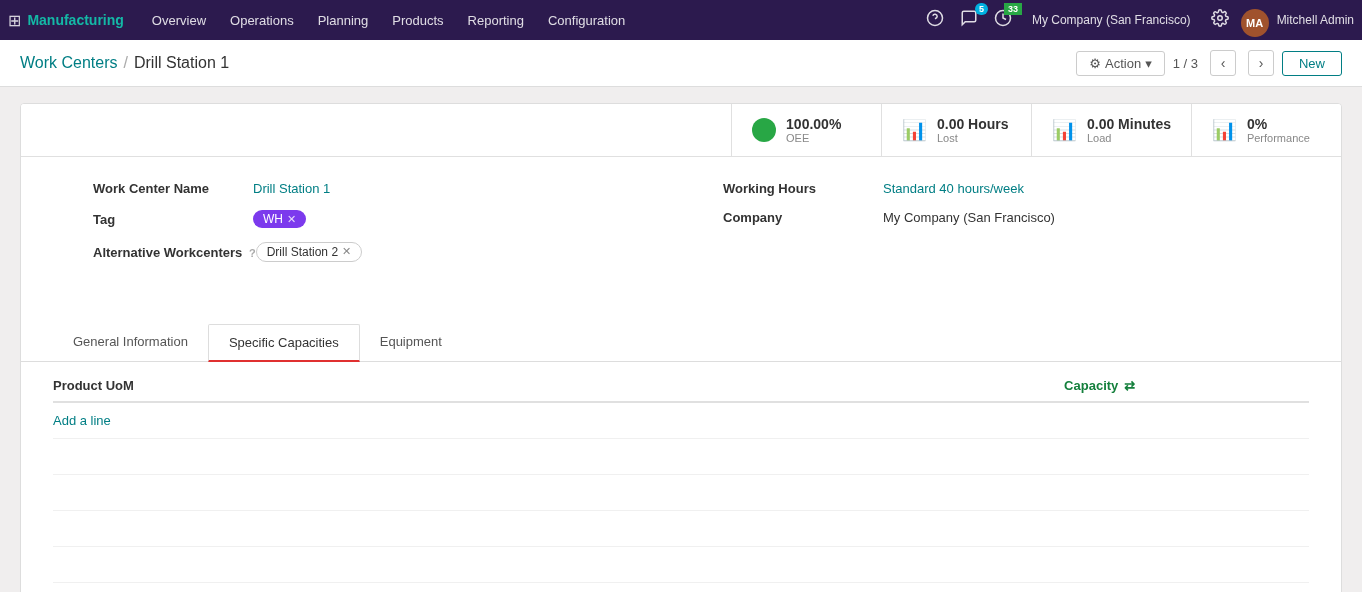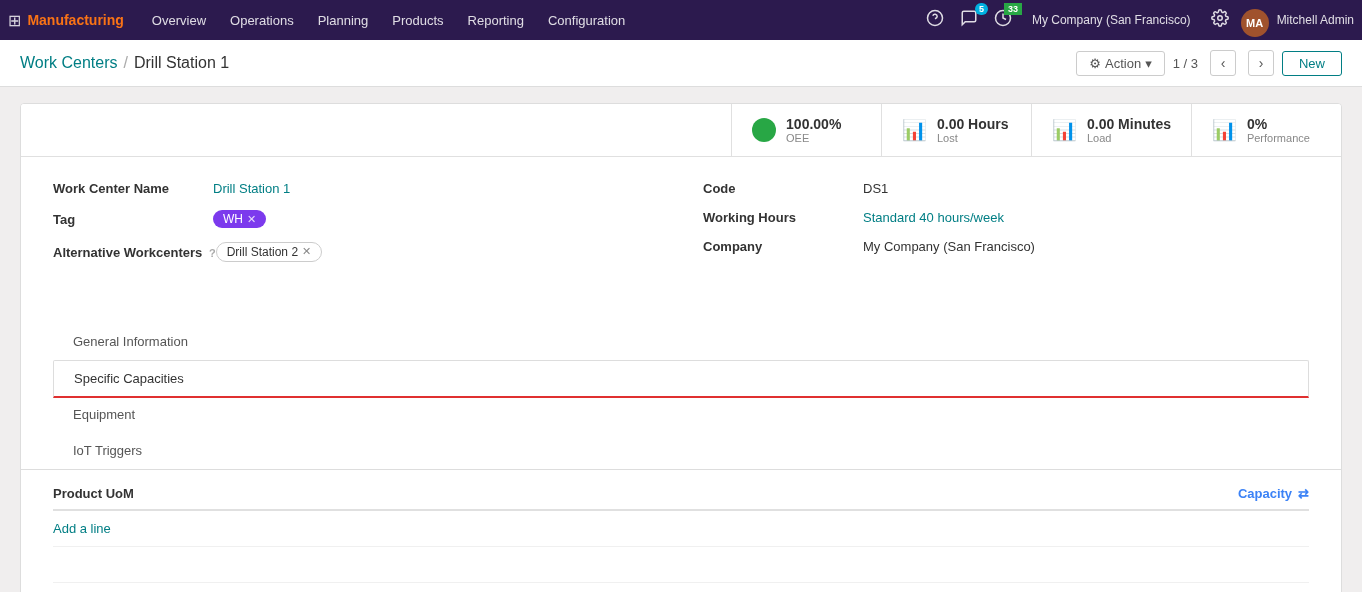--- a/index.html
+++ b/index.html
@@ -15,21 +15,21 @@
       gap: 0;
     }
     .top-nav .app-grid {
       color: white;
       margin-right: 6px;
       font-size: 16px;
       cursor: pointer;
       opacity: 0.8;
     }
     .top-nav .app-name {
-      color: #f97316;
+      color: #14b8a6;
       font-weight: 600;
       font-size: 14px;
       margin-right: 16px;
     }
     .top-nav .nav-item {
       color: rgba(255,255,255,0.85);
       font-size: 13px;
       padding: 0 12px;
       height: 44px;
       display: flex;
@@ -174,20 +174,21 @@
     }
 
     
     .form-body {
       padding: 24px 32px;
     }
     .form-row {
       display: flex;
       gap: 44px;
       margin-bottom: 16px;
+      margin-left: 40px;
     }
     .form-col {
       flex: 1;
     }
     .field-row {
       display: flex;
       align-items: center;
       margin-bottom: 14px;
     }
     .field-label {
@@ -241,21 +242,20 @@
       color: #888;
       font-size: 11px;
     }
 
     
     .tabs-row {
       display: flex;
       border-bottom: 1px solid #ddd;
       margin: 8px 0 0 0;
       padding: 0 32px;
-      flex-direction: column;
     }
     .tab-item {
       padding: 10px 20px;
       font-size: 13px;
       color: #555;
       cursor: pointer;
       border-bottom: 2px solid transparent;
       margin-bottom: -1px;
     }
     .tab-item.active {
@@ -282,25 +282,25 @@
       border-bottom: 2px solid #e0e0e0;
       padding: 8px 0;
       margin-top: 8px;
     }
     .col-product { flex: 2; font-weight: 600; font-size: 13px; color: #333; }
     .col-uom { flex: 2; font-weight: 600; font-size: 13px; color: #333; }
     .col-capacity {
       flex: 1;
       font-weight: 600;
       font-size: 13px;
-      color: #3b82f6;
+      color: #15803d;
       text-align: right;
       display: flex;
       align-items: center;
-      justify-content: flex-end;
+      justify-content: center;
       gap: 6px;
     }
     .add-line {
       color: #017e84;
       font-size: 13px;
       cursor: pointer;
       padding: 10px 0;
       display: inline-block;
     }
     .empty-rows {
@@ -435,40 +435,35 @@
             </span>
             <span class="alt-workcenter-badge">
               <span>Drill Station 2</span>
               <span class="badge-x">✕</span>
             </span>
           </div>
         </div>
 
         <div class="form-col">
           <div class="field-row">
-            <span class="field-label">Code</span>
-            <span class="field-value-plain">DS1</span>
-          </div>
-          <div class="field-row">
             <span class="field-label">Working Hours</span>
             <span class="field-value">Standard 40 hours/week</span>
           </div>
           <div class="field-row">
             <span class="field-label">Company</span>
             <span class="field-value-plain">My Company (San Francisco)</span>
           </div>
         </div>
       </div>
     </div>
 
     <div class="tabs-row">
       <div class="tab-item">General Information</div>
       <div class="tab-item active">Specific Capacities</div>
       <div class="tab-item">Equipment</div>
-      <div class="tab-item">IoT Triggers</div>
     </div>
 
     <div class="table-section">
       <div class="table-header">
         <div class="col-uom">Product UoM</div>
         <div class="col-capacity">
           <span>Capacity</span>
           <span>⇄</span>
         </div>
       </div>

